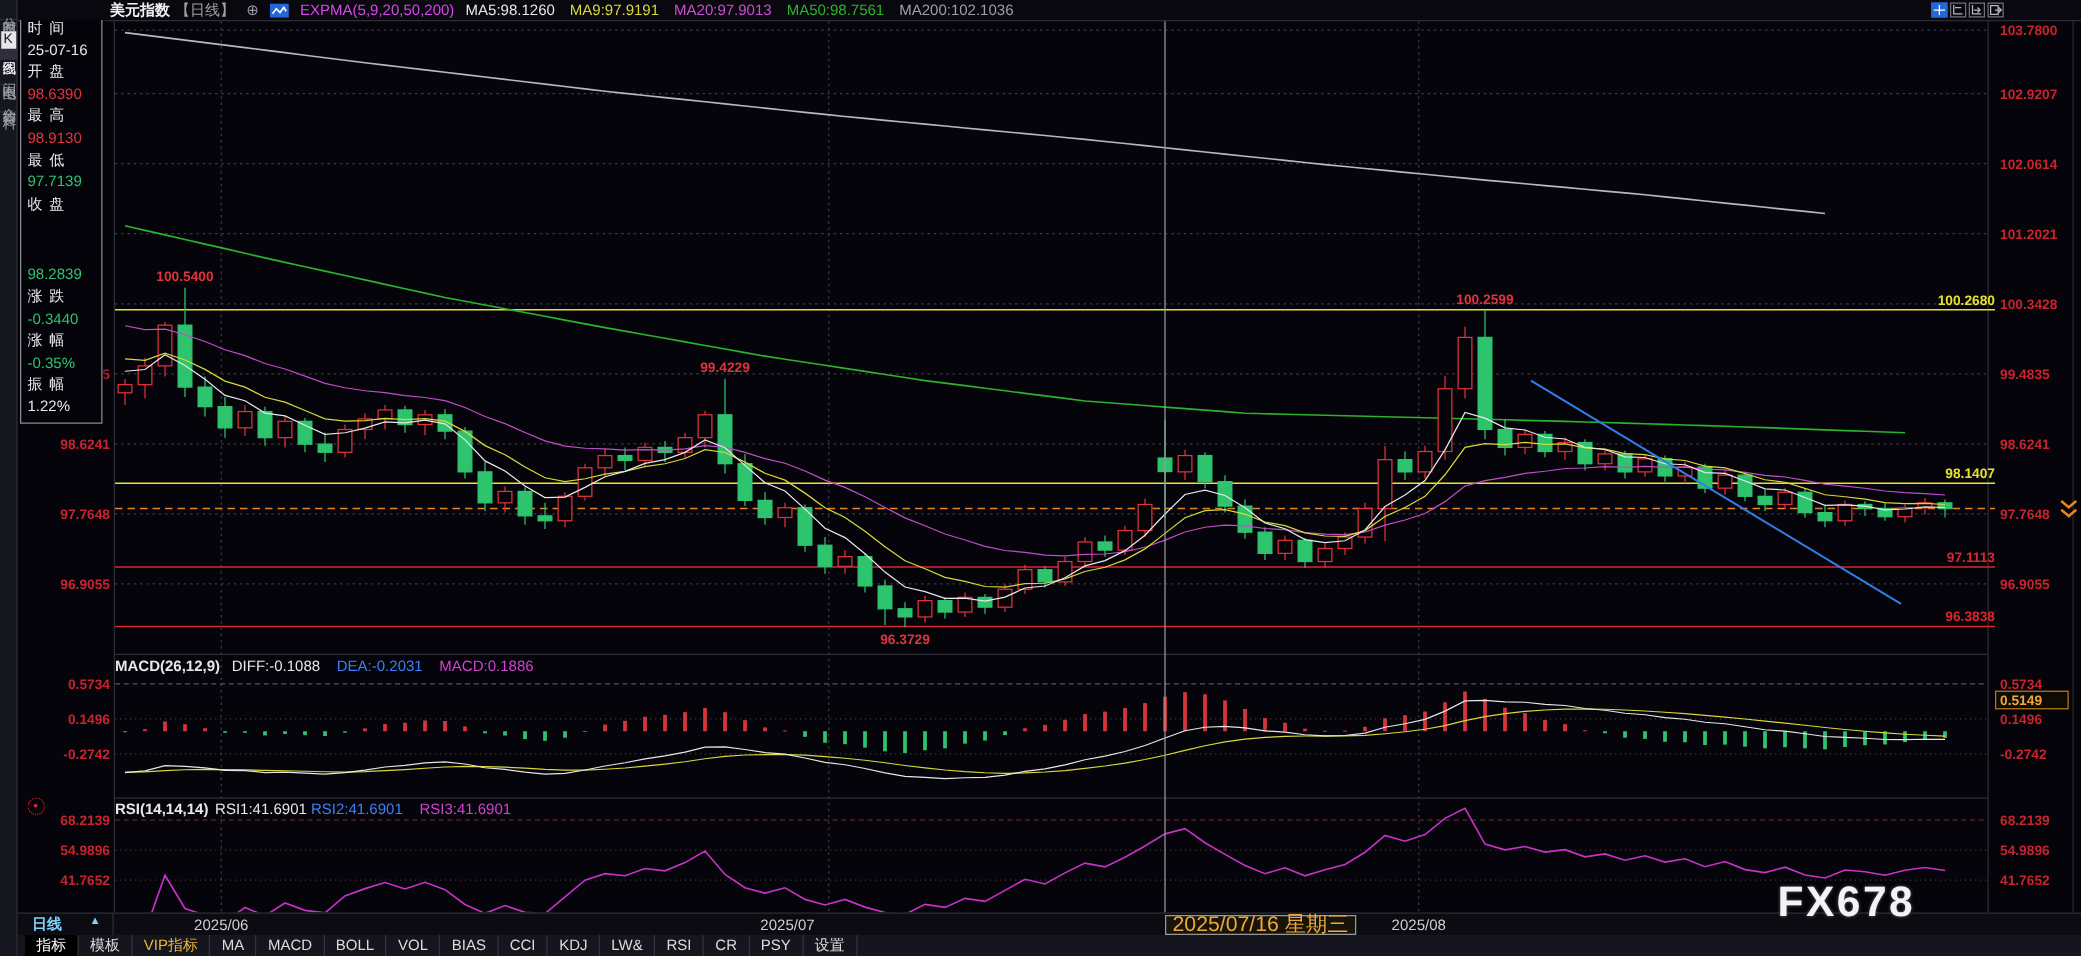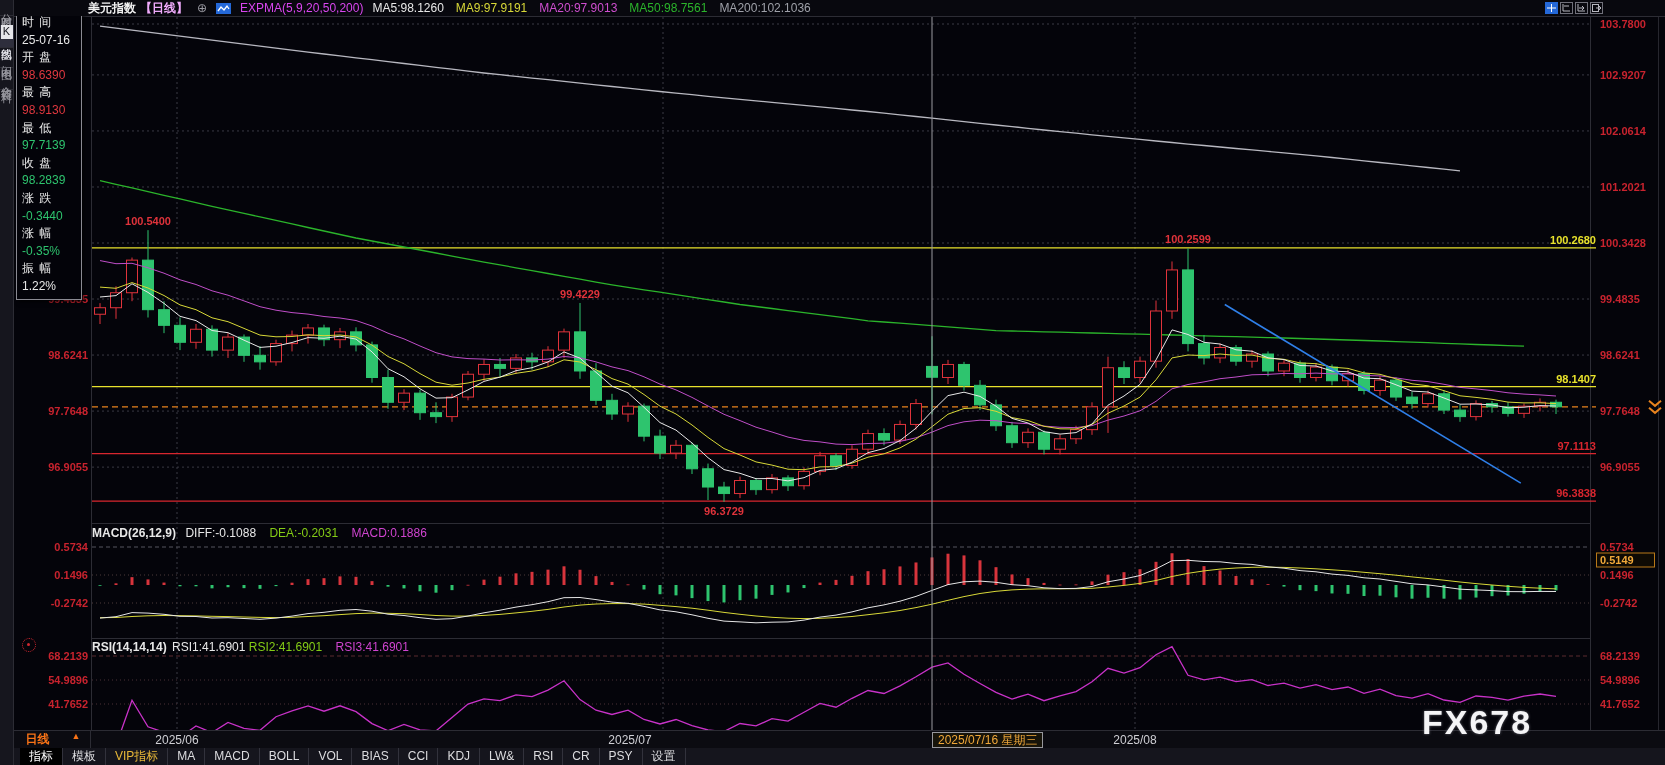--- a/index.html
+++ b/index.html
@@ -3,21 +3,21 @@
 <meta charset="utf-8">
 <style>
   html,body{margin:0;padding:0;background:#000;}
   .app{position:relative;width:1665px;height:765px;background:#04040a;overflow:hidden;
        font-family:"Liberation Sans","DejaVu Sans",sans-serif;color:#ddd;}
   
   .topbar{position:absolute;left:14px;top:0;width:1651px;height:16px;background:#08080e;
           display:flex;align-items:center;gap:9px;font-size:12px;white-space:nowrap;
           padding-left:74px;box-sizing:border-box;z-index:30;}
   .symbol{color:#f2f2f2;font-weight:bold;}
-  .period{color:#f0abfc;font-weight:bold;}
+  .period{color:#a3a3a3;font-weight:normal;}
   .plus-ic{color:#9a9aa2;font-size:12px;}
   .mini-chart-ic{display:inline-block;width:15px;height:11px;background:#2468d8;position:relative;}
   .mini-chart-ic svg{position:absolute;left:0;top:0;}
   .expma{color:#d946ef;}
   .layouticons{position:absolute;right:62px;top:2px;display:flex;gap:2px;z-index:31;}
   .lic{width:13px;height:12px;box-sizing:border-box;border:1px solid #70707a;display:flex;align-items:center;justify-content:center;}
   .lic.blue{background:#2468d8;border-color:#2468d8;}
   
   .lefttabs{position:absolute;left:0;top:0;width:14px;height:765px;background:#16161e;
             border-right:1px solid #2c2c34;box-sizing:border-box;display:flex;flex-direction:column;
@@ -31,34 +31,34 @@
              border:1px solid #8a8a92;box-sizing:border-box;padding:3px 5px;z-index:20;
              font-size:12px;line-height:17.6px;box-shadow:2px 2px 4px rgba(0,0,0,.7);}
   .infolab{color:#e8e8e8;letter-spacing:1px;}
   
   #chart-svg{position:absolute;left:0;top:0;z-index:5;}
   #chart-svg text{font-family:"Liberation Sans","DejaVu Sans",sans-serif;}
   
   .pane-hd{position:absolute;left:92px;font-size:12px;z-index:15;white-space:nowrap;}
   .hd-w{color:#e8e8e8;font-weight:bold;margin-top:48px;}
   .hd-w2{color:#e8e8e8;}
-  .hd-y{color:#84cc16;}
+  .hd-y{color:#3b82f6;}
   .hd-m{color:#d044d0;}
   .rsi-icon{position:absolute;left:22px;top:638px;width:12px;height:12px;border:1px dotted #d02830;
             border-radius:50%;z-index:15;}
   .rsi-icon::after{content:"";position:absolute;left:4px;top:4px;width:3px;height:3px;background:#d02830;border-radius:50%;}
   
   .xrow{position:absolute;left:14px;top:730px;width:1651px;height:18px;background:#0b0b11;
         border-top:1px solid #2c2c34;box-sizing:border-box;z-index:25;font-size:12px;}
-  .period-box{position:absolute;left:2px;top:0;width:74px;height:17px;color:#f97316;font-weight:bold;
+  .period-box{position:absolute;left:2px;top:0;width:74px;height:17px;color:#7dd3fc;font-weight:bold;
               display:flex;align-items:flex-start;justify-content:center;gap:22px;border-right:1px solid #2c2c34;cursor:pointer;}
   .period-box .arr{font-size:9px;}
   .xdate{position:absolute;top:2px;width:70px;text-align:center;color:#cfcfd4;}
   .cross-date{position:absolute;top:1px;height:14px;line-height:14px;border:1px solid #97979c;
-              color:#f0a83a;background:#17140a;font-size:12px;padding:0 5px;white-space:nowrap;}
+              color:#f0a83a;background:#17140a;font-size:17px;padding:0 5px;white-space:nowrap;}
   
   .toolbar{position:absolute;left:14px;top:748px;width:1651px;height:17px;background:#15151d;
            display:flex;align-items:stretch;font-size:12px;z-index:25;padding-left:6px;box-sizing:border-box;}
   .titem{padding:0 9px;color:#dcdcdf;border-right:1px solid #32323c;line-height:16px;cursor:pointer;white-space:nowrap;}
   .titem.active{background:#000000;color:#ffffff;}
   .titem.vip{color:#e8b838;}
   
   .watermark{position:absolute;left:1422px;top:703px;font-size:34px;font-weight:bold;color:#f4f4f6;
              letter-spacing:2px;z-index:26;text-shadow:0 0 3px rgba(120,120,130,.8);}
 </style>
@@ -124,21 +124,21 @@
   <div class="infopanel" id="info-panel">
       <div class="infolab">时 间</div>
       <div style="color: rgb(232, 232, 232);">25-07-16</div>
       <div class="infolab">开 盘</div>
       <div style="color: rgb(224, 56, 63);">98.6390</div>
       <div class="infolab">最 高</div>
       <div style="color: rgb(224, 56, 63);">98.9130</div>
       <div class="infolab">最 低</div>
       <div style="color: rgb(46, 196, 110);">97.7139</div>
       <div class="infolab">收 盘</div>
-      <div style="color: rgb(46, 196, 110);">98.2839</div>
+      <div style="color: rgb(46, 196, 110); margin-top: 39px;">98.2839</div>
       <div class="infolab">涨 跌</div>
       <div style="color: rgb(46, 196, 110);">-0.3440</div>
       <div class="infolab">涨 幅</div>
       <div style="color: rgb(46, 196, 110);">-0.35%</div>
       <div class="infolab">振 幅</div>
       <div style="color: rgb(232, 232, 232);">1.22%</div>
     </div>
 
   <svg id="chart-svg" width="1665" height="765">
       <defs>

